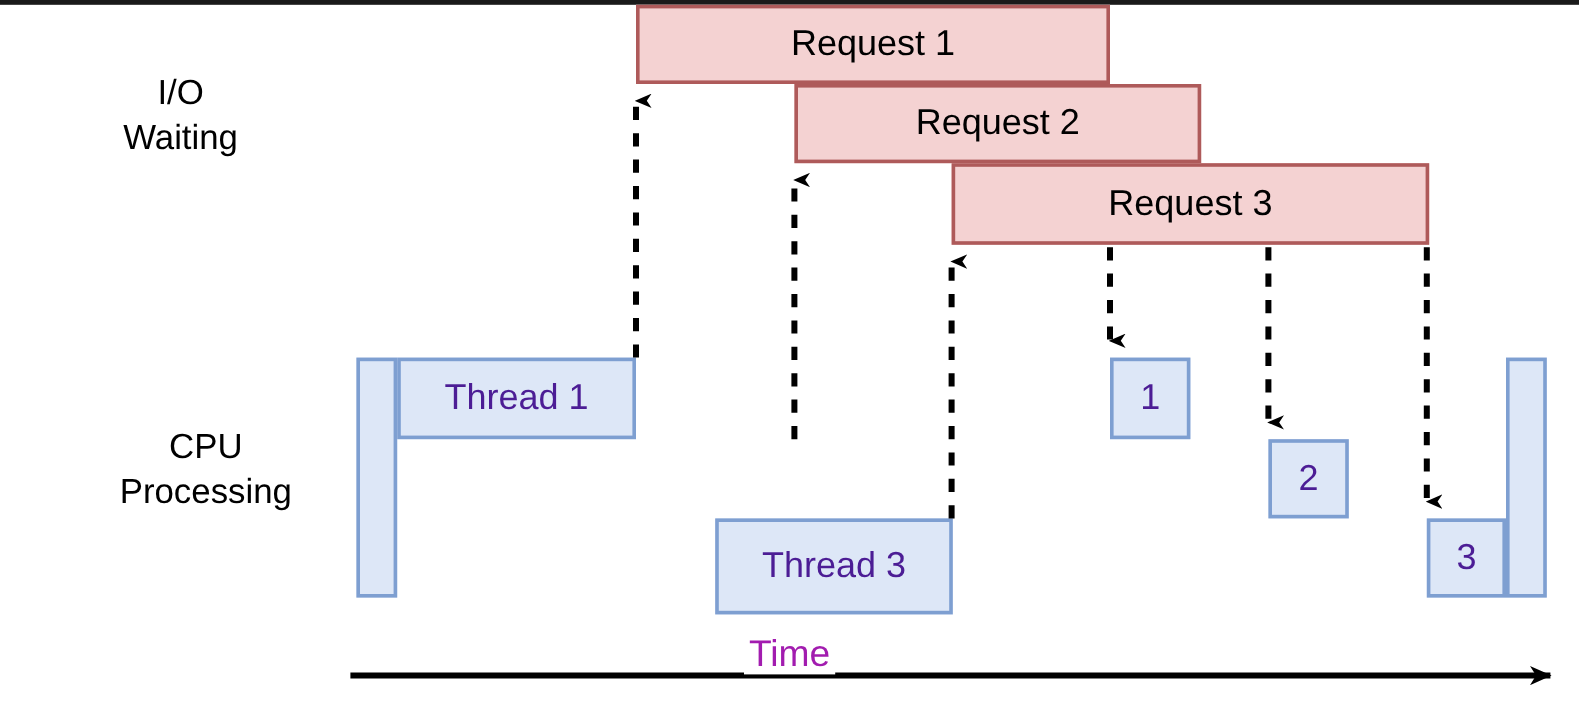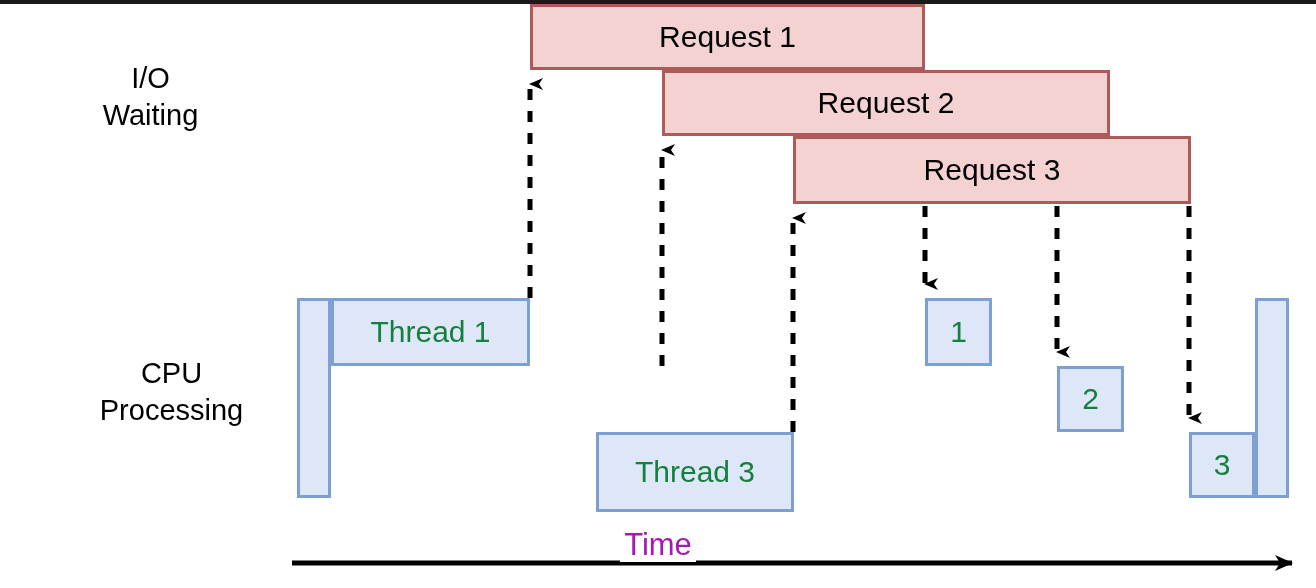--- a/index.html
+++ b/index.html
@@ -55,21 +55,21 @@
   }
   
   .cpu-box {
     position: absolute;
     background: #dde7f7;
     border: 3px solid #7e9fd1;
     box-sizing: border-box;
     display: flex;
     align-items: center;
     justify-content: center;
-    color: #15803d;
+    color: #4c1d95;
     font-size: 30px;
     font-family: "Liberation Sans", sans-serif;
   }
   .cpu-box.numeric { font-size: 30px; }
   .cpu-box.blank   { }
 
   
   #arrows {
     position: absolute;
     left: 0; top: 0;
@@ -98,21 +98,21 @@
   <div class="top-strip"></div>
 
   <div id="label-io" class="row-label">I/O
 Waiting</div>
 
   <div id="label-cpu" class="row-label">CPU
 Processing</div>
 
   <div class="req-box" style="left:530px; top:4px; width:395px; height:66px;text-align:right;">Request 1</div>
 
-  <div class="req-box" style="left:662px; top:70px; width:448px; height:66px;">Request 2</div>
+  <div class="req-box" style="left:662px; top:70px; width:339px; height:66px;">Request 2</div>
 
   <div class="req-box" style="left:793px; top:136px; width:398px; height:68px;">Request 3</div>
 
   <div class="cpu-box blank" style="left:297px; top:298px; width:34px; height:200px;"></div>
 
   <div class="cpu-box" style="left:331px; top:298px; width:199px; height:68px;">Thread 1</div>
 
 
   <div class="cpu-box" style="left:596px; top:432px; width:198px; height:80px;">Thread 3</div>
 

